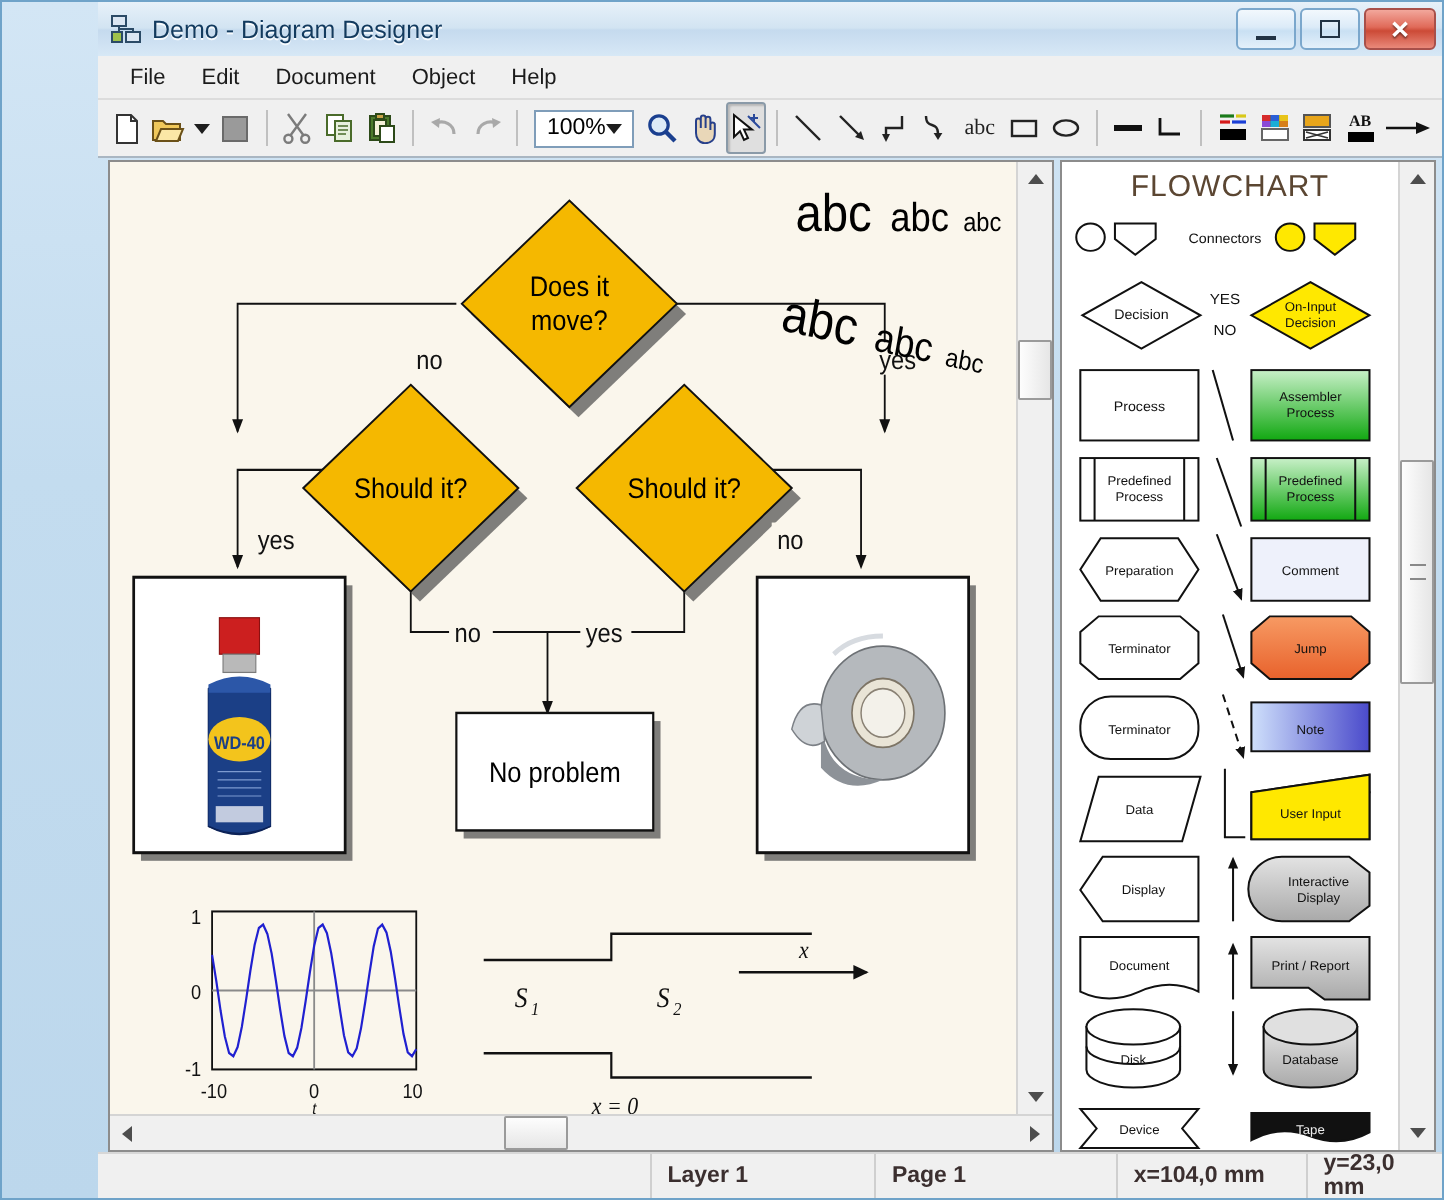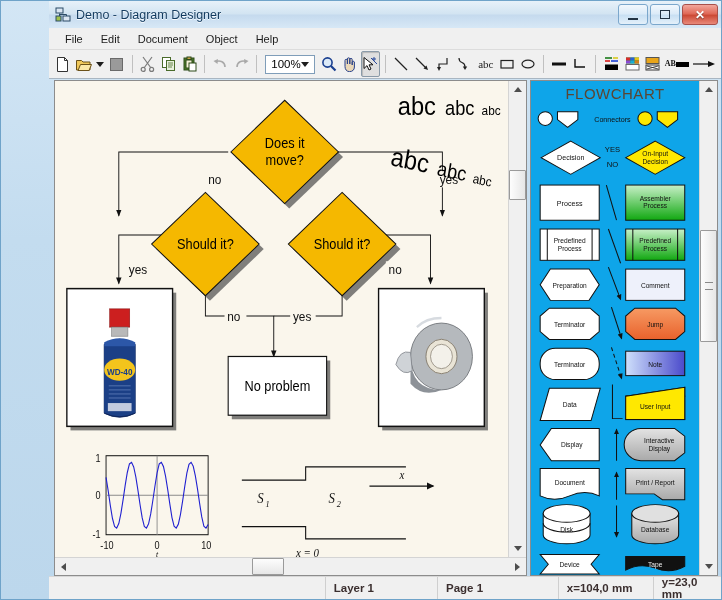--- a/index.html
+++ b/index.html
@@ -98,21 +98,21 @@
   .thumb-h{width:30px;height:15px;background:linear-gradient(180deg,#fdfdfd,#e6e6e6);
     border:1px solid #9a9a9a;border-radius:1px;}
   .sbtrack{flex:1 1 auto;}
   
   .palettewrap{
     flex:0 0 186px;display:flex;flex-direction:column;margin:1px 2px 0 3px;
     border:1px solid #8c8c8c;background:#dfe6f7;min-width:0;
   }
   .paletteinner{flex:1 1 auto;display:flex;min-height:0;}
   .palette{
-    flex:1 1 auto;position:relative;overflow:hidden;background:#0ea5e9;
+    flex:1 1 auto;position:relative;overflow:hidden;background:#ffffff;
   }
   .pal-title{
     text-align:center;font-size:15px;color:#5b4632;letter-spacing:.5px;
     padding-top:4px;font-family:"Liberation Sans",sans-serif;
   }
   
   .statusbar{
     height:22px;flex:0 0 22px;display:flex;align-items:center;
     background:#f0f0f0;border-top:1px solid #d7d7d7;font-size:11.5px;color:#3b2f2f;
   }
@@ -308,21 +308,21 @@
       </svg>
     </div>
     <div class="tb">
       <svg width="17" height="16" viewBox="0 0 17 16">
           <rect x="2" y="1.5" width="13" height="6" fill="#e8a51a" stroke="#555"></rect>
           <rect x="2" y="9" width="13" height="5" fill="#fff" stroke="#333"></rect>
           <path d="M3 10 L14 13 M3 13 L14 10" stroke="#333" stroke-width=".9"></path>
         </svg>
     </div>
     <div class="tb">
-      <div style="display:flex;align-items:center;line-height:1">
+      <div style="display:flex;flex-direction:column;align-items:center;line-height:1">
         <span style="font-size:8px;font-weight:bold;color:#111;font-family:'Liberation Serif',serif">AB</span>
         <span style="display:block;width:13px;height:5px;background:#000;margin-top:1px"></span>
       </div>
     </div>
     <div class="tb" style="width:28px">
       <svg width="24" height="14" viewBox="0 0 24 14">
           <path d="M1 7 H18" stroke="#111" stroke-width="1.2"></path>
           <path d="M23 7 L16 4 L16 10 z" fill="#111"></path>
         </svg>
     </div>

